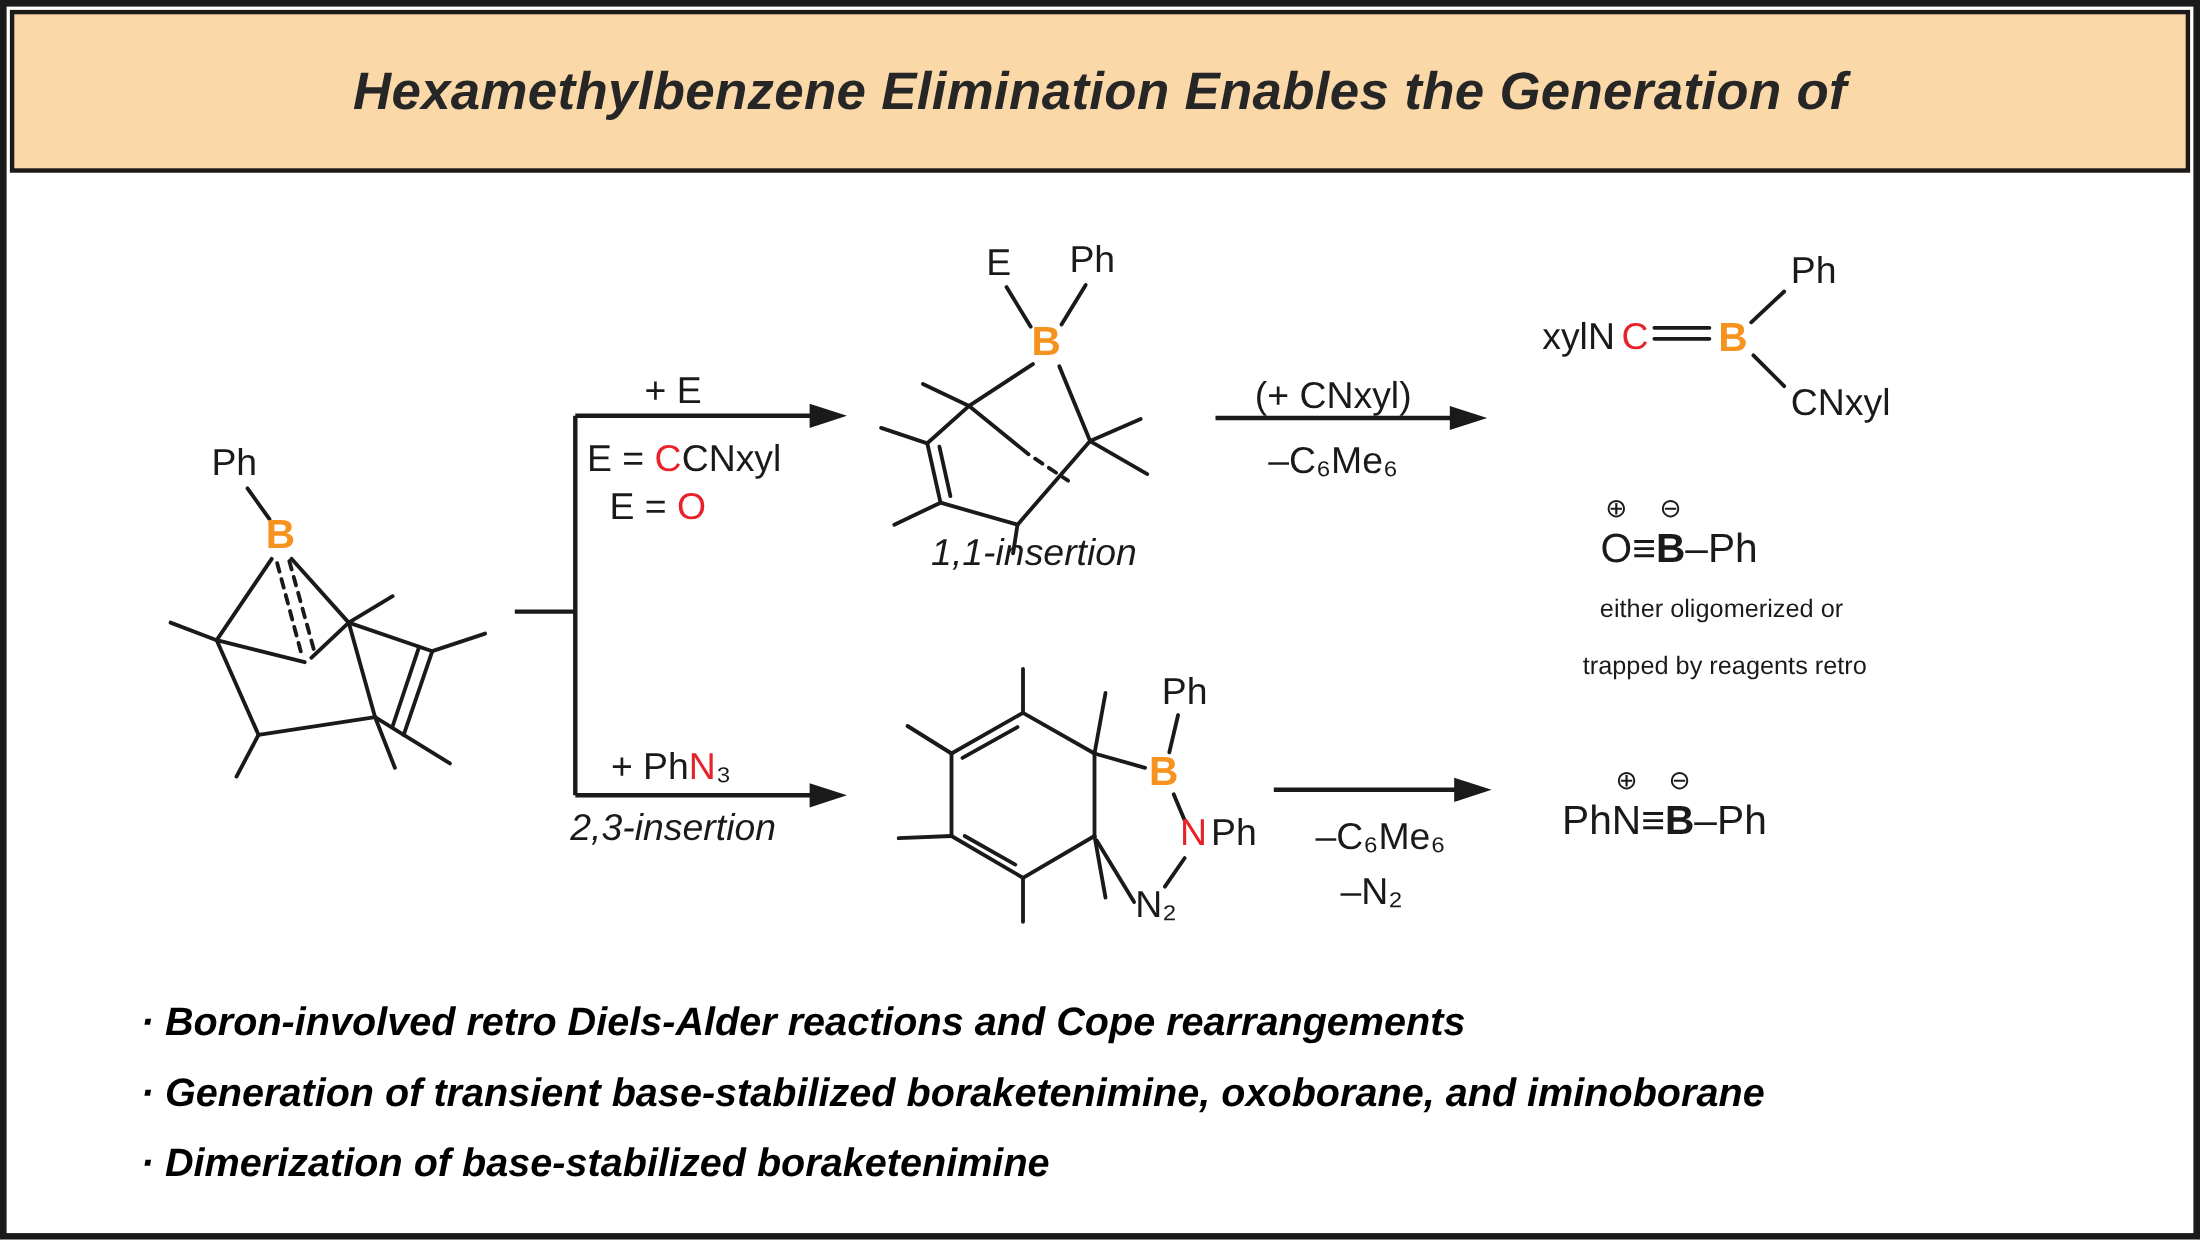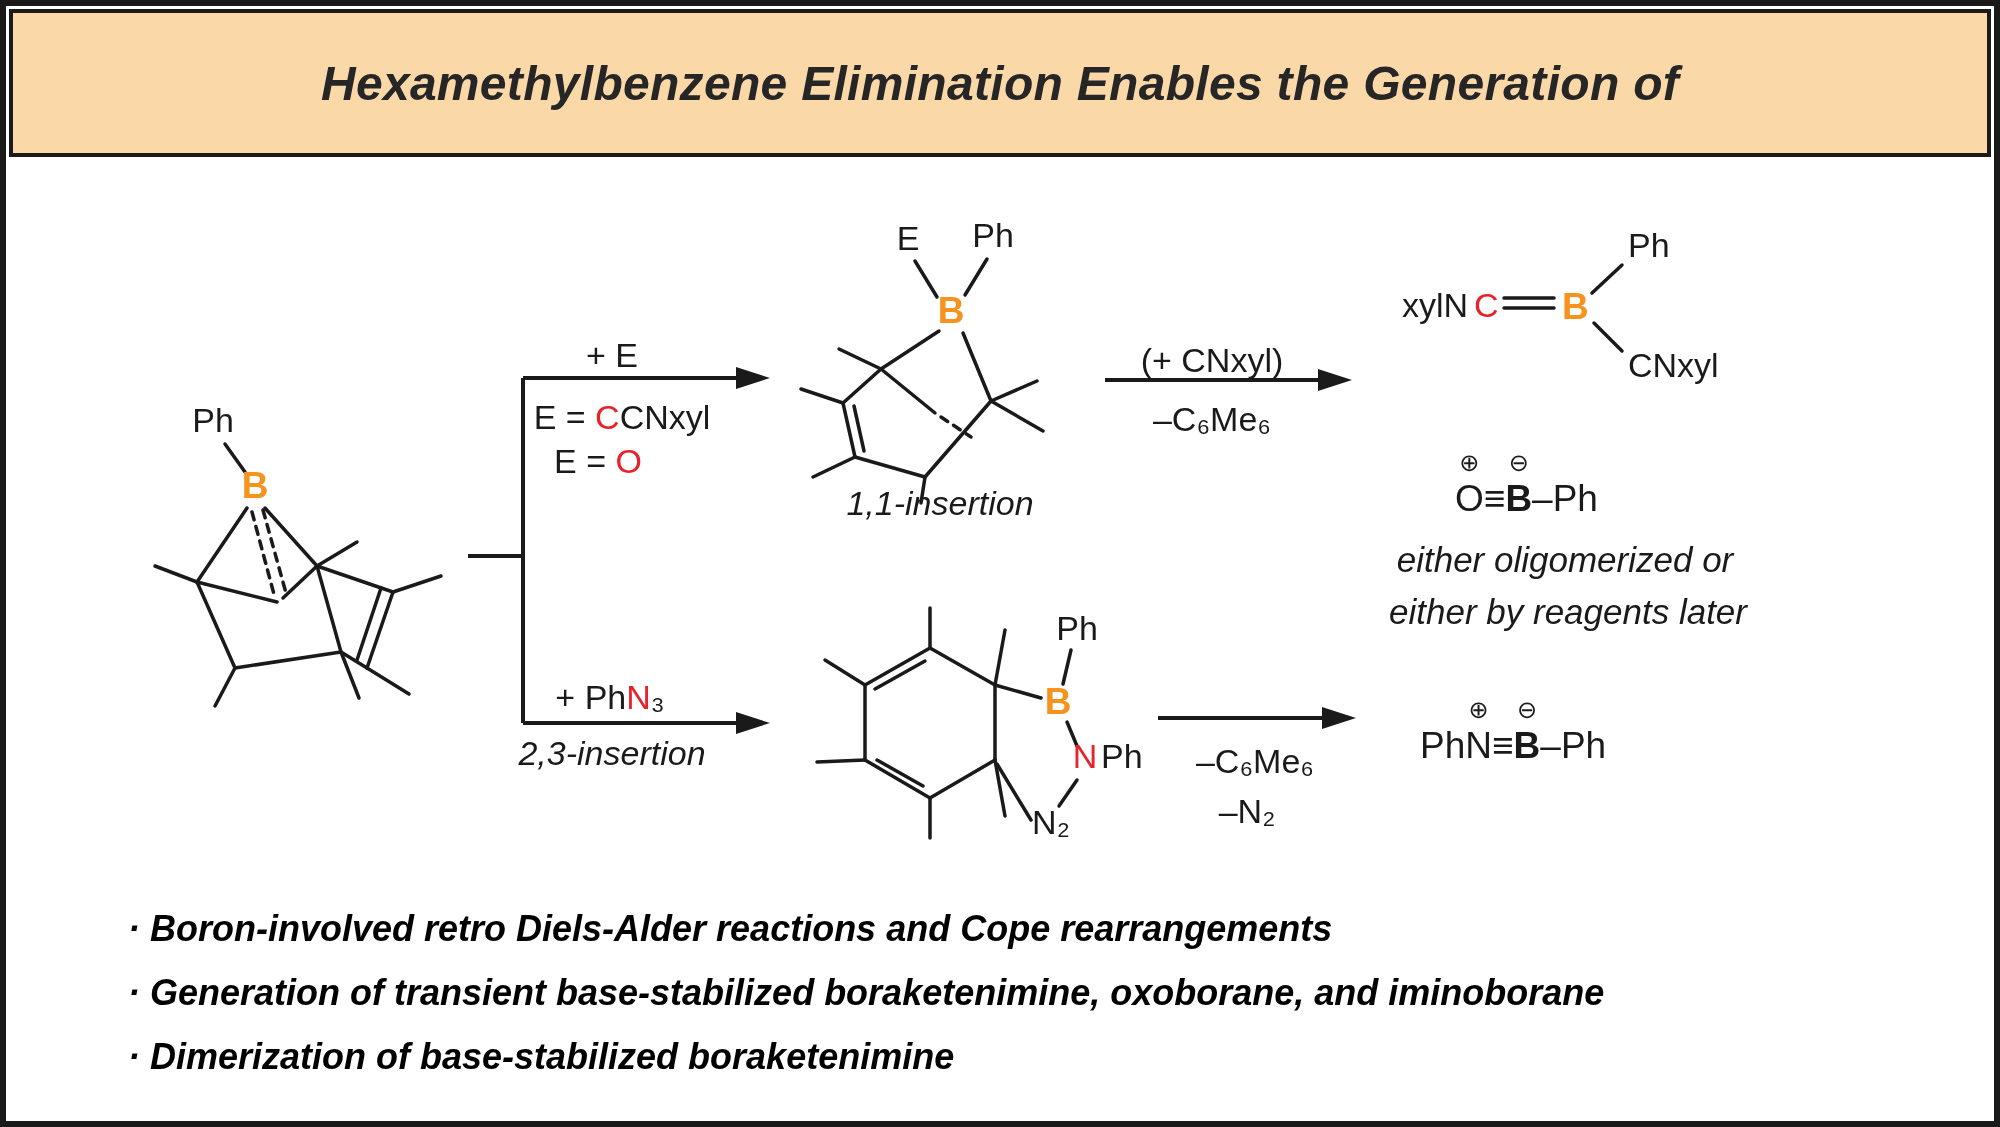--- a/index.html
+++ b/index.html
@@ -25,21 +25,21 @@
     font-size:48px; font-weight:bold; font-style:italic;
     color:#262626; white-space:nowrap; letter-spacing:.3px;
   }
   .abs { position:absolute; }
   .overlay { left:0; top:0; }
   .lblh { position:absolute; font-size:34px; white-space:nowrap; color:var(--ink,#1a1a1a); }
   .center { transform:translateX(-50%); text-align:center; }
   .italic { font-style:italic; }
   .red { color:var(--hetero-red,#E8222A); }
   .orange { color:var(--boron-orange,#F6921E); font-weight:bold; }
-  .note-line { position:absolute; font-size:35px; font-style:italic; white-space:nowrap; color:var(--ink,#1a1a1a); }
+  .note-line { position:absolute; font-size:23px; white-space:nowrap; color:var(--ink,#1a1a1a); }
   .bullet {
     position:absolute; left:128px; font-size:36px; font-weight:bold; font-style:italic;
     white-space:nowrap; color:#000000;
   }
   
   .formula { position:absolute; display:flex; align-items:flex-end; }
   .funit { display:inline-flex; flex-direction:column; align-items:center; }
   .charge { font-size:24px; height:30px; line-height:30px; color:var(--ink,#1a1a1a); }
   .fatom { font-size:37px; line-height:42px; white-space:pre; color:var(--ink,#1a1a1a); }
   
@@ -218,17 +218,17 @@
 <div class="lblh center" style="left:1212px; top:341px;">(+ CNxyl)</div>
 <div class="lblh center" style="left:1212px; top:400px;">–C₆Me₆</div>
 
 <div class="lblh center" style="left:610px; top:678px;"><span>+ Ph</span><span class="red">N</span><span>₃</span></div>
 <div class="lblh center italic" style="left:612px; top:734px;text-align:right;">2,3-insertion</div>
 
 <div class="lblh center" style="left:1255px; top:742px;">–C₆Me₆</div>
 <div class="lblh center" style="left:1247px; top:792px;">–N₂</div>
 
 <div class="note-line center" style="left:1565px; top:540px;">either oligomerized or</div>
-<div class="note-line center" style="left:1568px; top:592px;">either by reagents later</div>
+<div class="note-line center" style="left:1568px; top:592px;">trapped by reagents retro</div>
 
 <div class="bullet" style="top:908px;">· Boron-involved retro Diels-Alder reactions and Cope rearrangements</div>
 <div class="bullet" style="top:972px;">· Generation of transient base-stabilized boraketenimine, oxoborane, and iminoborane</div>
 <div class="bullet" style="top:1036px;">· Dimerization of base-stabilized boraketenimine</div>
 
 </body></html>

